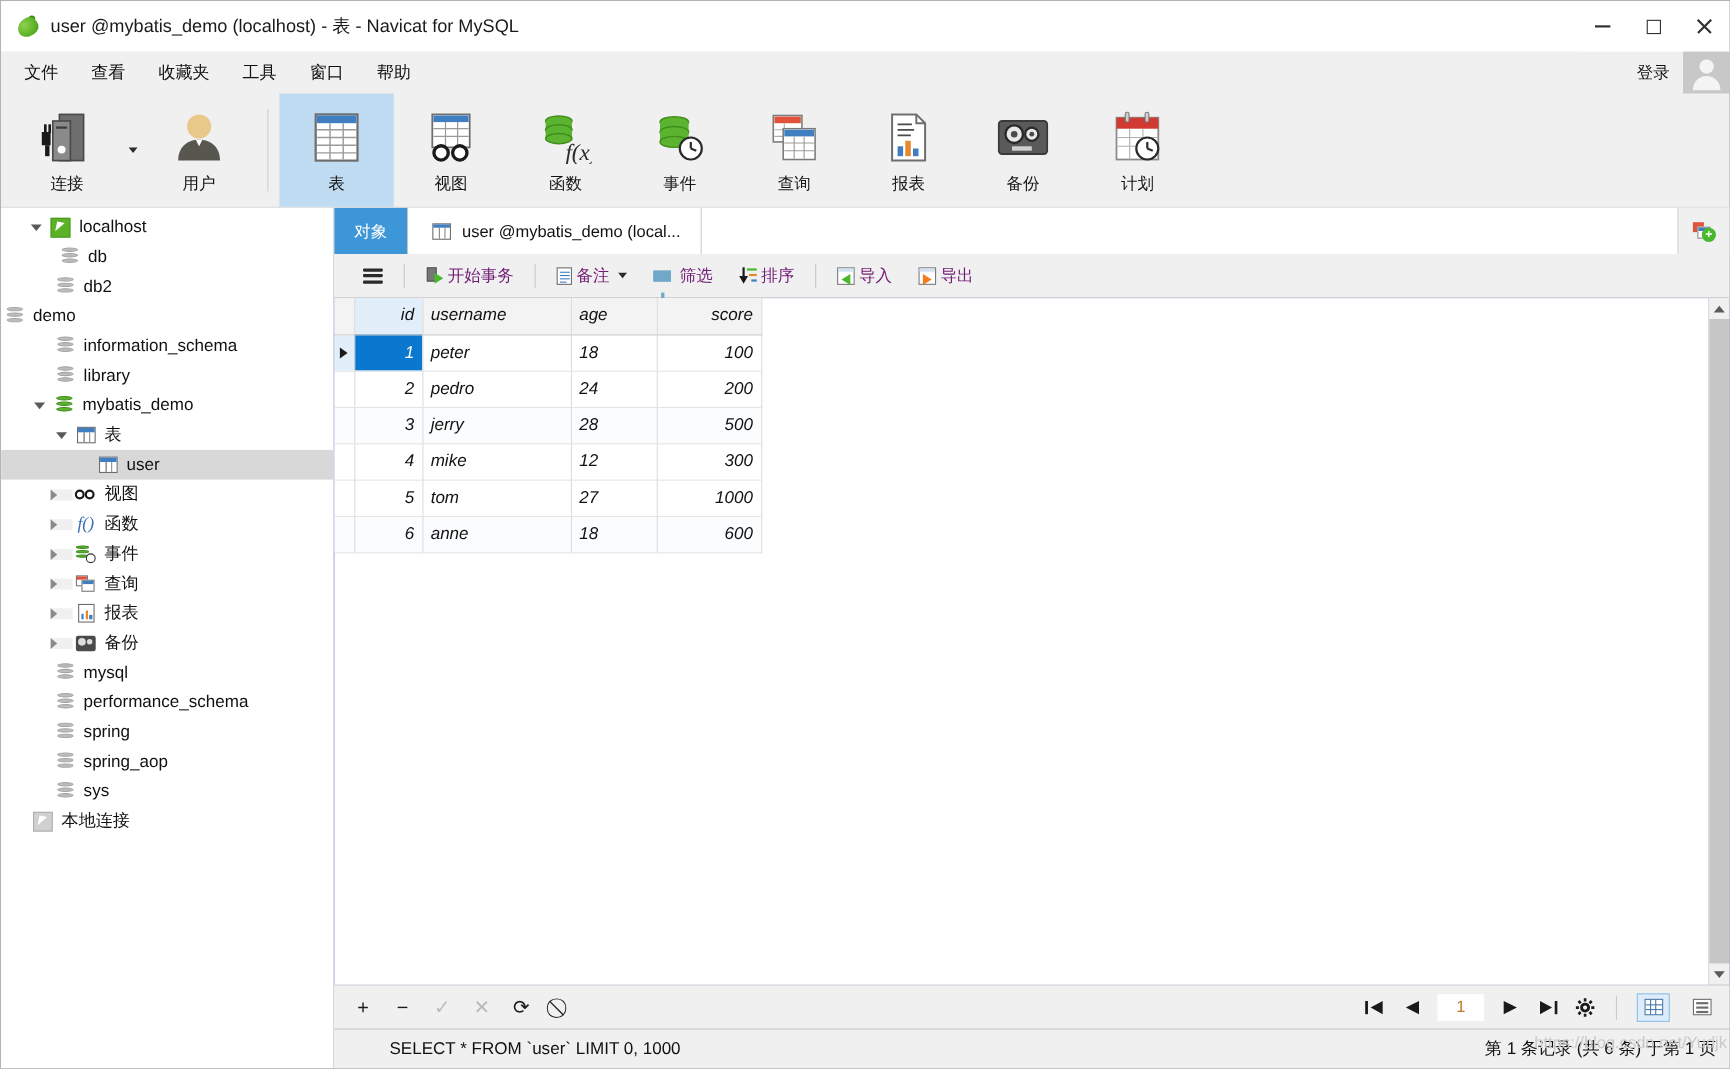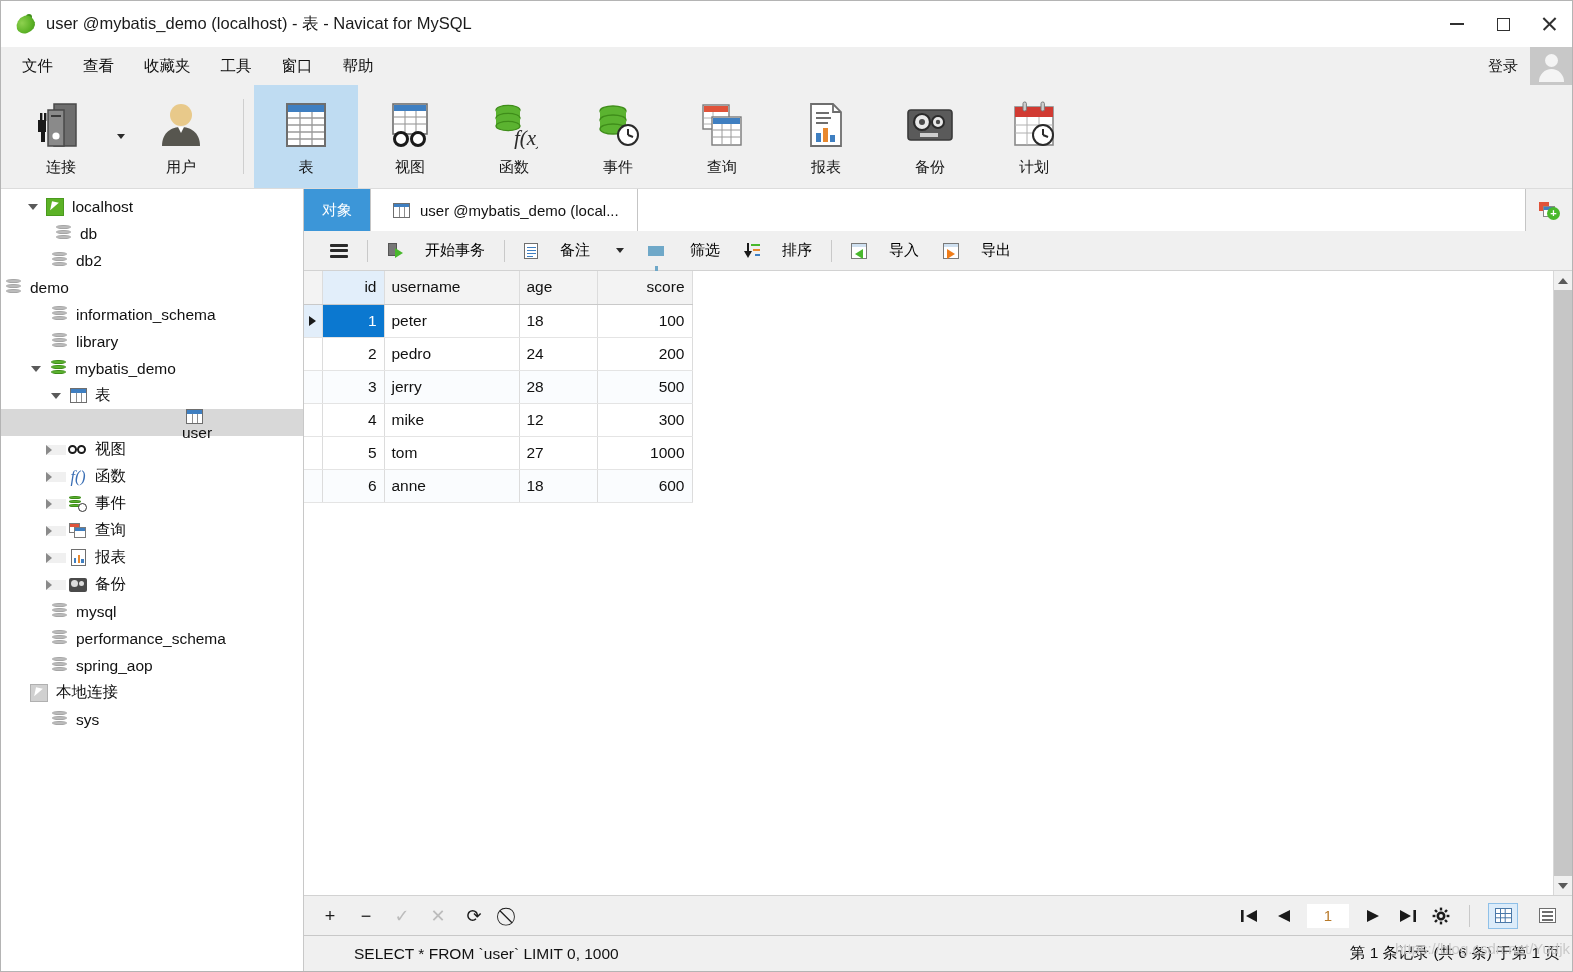--- a/index.html
+++ b/index.html
@@ -92,21 +92,21 @@
 
   
   .sidebar {
     width: 303px; background: #ffffff; border-right: 1px solid #c8c8c8;
     overflow: hidden; flex: none; padding-top: 4px;
   }
   .tree-row {
     height: 27px; display: flex; align-items: center; font-size: 15.5px; color: #111;
     white-space: nowrap;
   }
-  .tree-row.selected { background: #d8d8d8; flex-direction: column; }
+  .tree-row.selected { background: #d8d8d8; }
   .chev {
     width: 20px; display:flex; align-items:center; justify-content:center; flex:none;
   }
   .chev .down { width:0;height:0;border-left:5px solid transparent;border-right:5px solid transparent;border-top:6px solid #5a5a5a; }
   .chev .right { width:0;height:0;border-top:5px solid transparent;border-bottom:5px solid transparent;border-left:6px solid #8a8a8a; }
   .ti { width: 24px; display:flex; align-items:center; justify-content:center; flex:none; }
   .tlbl { padding-left: 5px; }
 
   
   .ic-db { width:15px;height:17px; position:relative; }
@@ -163,21 +163,21 @@
   .addq .s2{position:absolute;left:4px;top:4px;width:12px;height:11px;background:#fff;border:1px solid #888;}
   .addq .s2:before{content:"";position:absolute;top:0;left:0;right:0;height:3px;background:#3f7fc1;}
   .addq .plus{position:absolute;right:-1px;bottom:-1px;width:13px;height:13px;border-radius:50%;background:#49b82c;
     color:#fff;font-size:11px;line-height:13px;text-align:center;font-weight:bold;}
 
   
   .actionbar {
     height: 40px; background:#f0f0f0; display:flex; align-items:center; gap:0;
     border-bottom:1px solid #d2d2d2; flex:none; padding-left: 14px;
   }
-  .abtn { display:flex; align-items:center; gap:22px; padding: 4px 12px; font-size:15px; color:#000000; }
+  .abtn { display:flex; align-items:center; gap:4px; padding: 4px 12px; font-size:15px; color:#701a75; }
   .ab-sep { width:1px; height:22px; background:#c9c9c9; margin: 0 7px; }
   .hamburger { width:18px; height:14px; display:flex;flex-direction:column;justify-content:space-between; }
   .hamburger i { display:block;height:3px;background:#2a2a2a;border-radius:1px; }
   .ic-trans { width:16px;height:16px;position:relative; }
   .ic-trans .srv { position:absolute;left:1px;top:0;width:9px;height:13px;background:#777;border:1px solid #555; }
   .ic-trans .play { position:absolute;right:0;bottom:1px;width:0;height:0;border-left:8px solid #49b82c;border-top:5px solid transparent;border-bottom:5px solid transparent; }
   .ic-note { width:14px;height:16px;background:#fff;border:1.2px solid #6e6e6e;position:relative; }
   .ic-note i{position:absolute;left:2px;height:1.4px;background:#3f7fc1;width:9px;}
   .ic-note i:nth-child(1){top:3px;} .ic-note i:nth-child(2){top:6px;} .ic-note i:nth-child(3){top:9px;} .ic-note i:nth-child(4){top:12px;width:6px;}
   .ic-filter { width:0;height:0;border-left:8px solid #6fa8c8;border-right:8px solid #6fa8c8;border-top:10px solid #6fa8c8;position:relative; }
@@ -187,21 +187,21 @@
   .ic-sort .stem { position:absolute;left:2.6px;top:0;width:2.6px;height:9px;background:#1a1a1a; }
   .ic-sort .ln { position:absolute;right:0;height:2px;background:#49b82c; }
   .ic-sort .ln:nth-child(3){top:1px;width:9px;} .ic-sort .ln:nth-child(4){top:6px;width:7px;background:#e8882e;} .ic-sort .ln:nth-child(5){top:11px;width:5px;background:#3f7fc1;}
   .ic-imp, .ic-exp { width:16px;height:16px;background:#fff;border:1.2px solid #7a7a7a;position:relative; }
   .ic-imp:before{content:"";position:absolute;top:0;left:0;right:0;height:3px;background:#cfe0f0;}
   .ic-imp:after{content:"";position:absolute;left:3px;top:5px;width:0;height:0;border-right:8px solid #49b82c;border-top:5px solid transparent;border-bottom:5px solid transparent;}
   .ic-exp:before{content:"";position:absolute;top:0;left:0;right:0;height:3px;background:#cfe0f0;}
   .ic-exp:after{content:"";position:absolute;left:3px;top:5px;width:0;height:0;border-left:8px solid #f07d1a;border-top:5px solid transparent;border-bottom:5px solid transparent;}
 
   
-  .gridwrap { flex:1; display:flex; min-height:0; background:#1d4ed8; }
+  .gridwrap { flex:1; display:flex; min-height:0; background:#1d4ed8;font-style:italic; }
   .gridarea { flex:1; min-width:0; overflow:hidden; position:relative; background:#ffffff; }
   table.grid { border-collapse: collapse; font-size: 15.5px; color:#111; }
   table.grid th, table.grid td {
     border-right:1px solid #dcdcdc; border-bottom:1px solid #e4e4e4;
     height: 33px; padding: 0 7px; font-weight: normal; text-align:left;
   }
   table.grid thead th { background:#f3f3f3; border-bottom:1px solid #c9c9c9; color:#111; }
   table.grid thead th.col-active { background:#e2eefa; }
   .c-marker { width:18px; min-width:18px; background:#fdfdfd; padding:0 !important; }
   thead .c-marker { background:#f3f3f3; }
@@ -677,38 +677,48 @@
         <span class="tlbl">performance_schema</span>
       </div>
       <div class="tree-row" style="padding-left:46px">
         <span class="ti">
             <span class="ic-db">
               <i></i>
               <i></i>
               <i></i>
             </span>
           </span>
+        <span class="tlbl">spring</span>
+      </div>
+      <div class="tree-row" style="padding-left:46px">
+        <span class="ti">
+            <span class="ic-db">
+              <i></i>
+              <i></i>
+              <i></i>
+            </span>
+          </span>
         <span class="tlbl">spring_aop</span>
       </div>
+      <div class="tree-row" style="padding-left:46px">
+        <span class="ti">
+            <span class="ic-db">
+              <i></i>
+              <i></i>
+              <i></i>
+            </span>
+          </span>
+        <span class="tlbl">sys</span>
+      </div>
+
       <div class="tree-row" style="padding-left:26px">
         <span class="ti">
             <span class="ic-conn gray"></span>
           </span>
         <span class="tlbl">本地连接</span>
-      </div>
-
-      <div class="tree-row" style="padding-left:46px">
-        <span class="ti">
-            <span class="ic-db">
-              <i></i>
-              <i></i>
-              <i></i>
-            </span>
-          </span>
-        <span class="tlbl">sys</span>
       </div>
     </div>
 
     <div class="right">
 
       <div class="tabbar">
         <div class="tab active">
           <span>对象</span>
         </div>
         <div class="tab plain">

